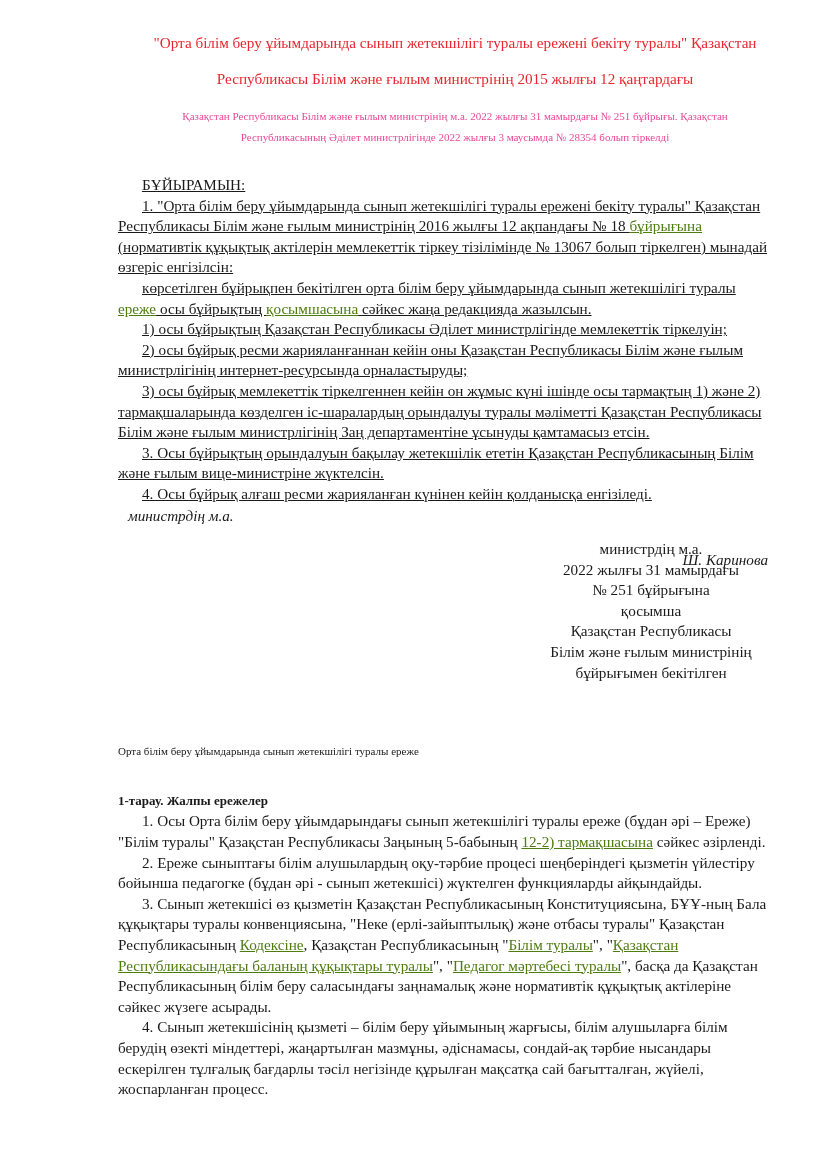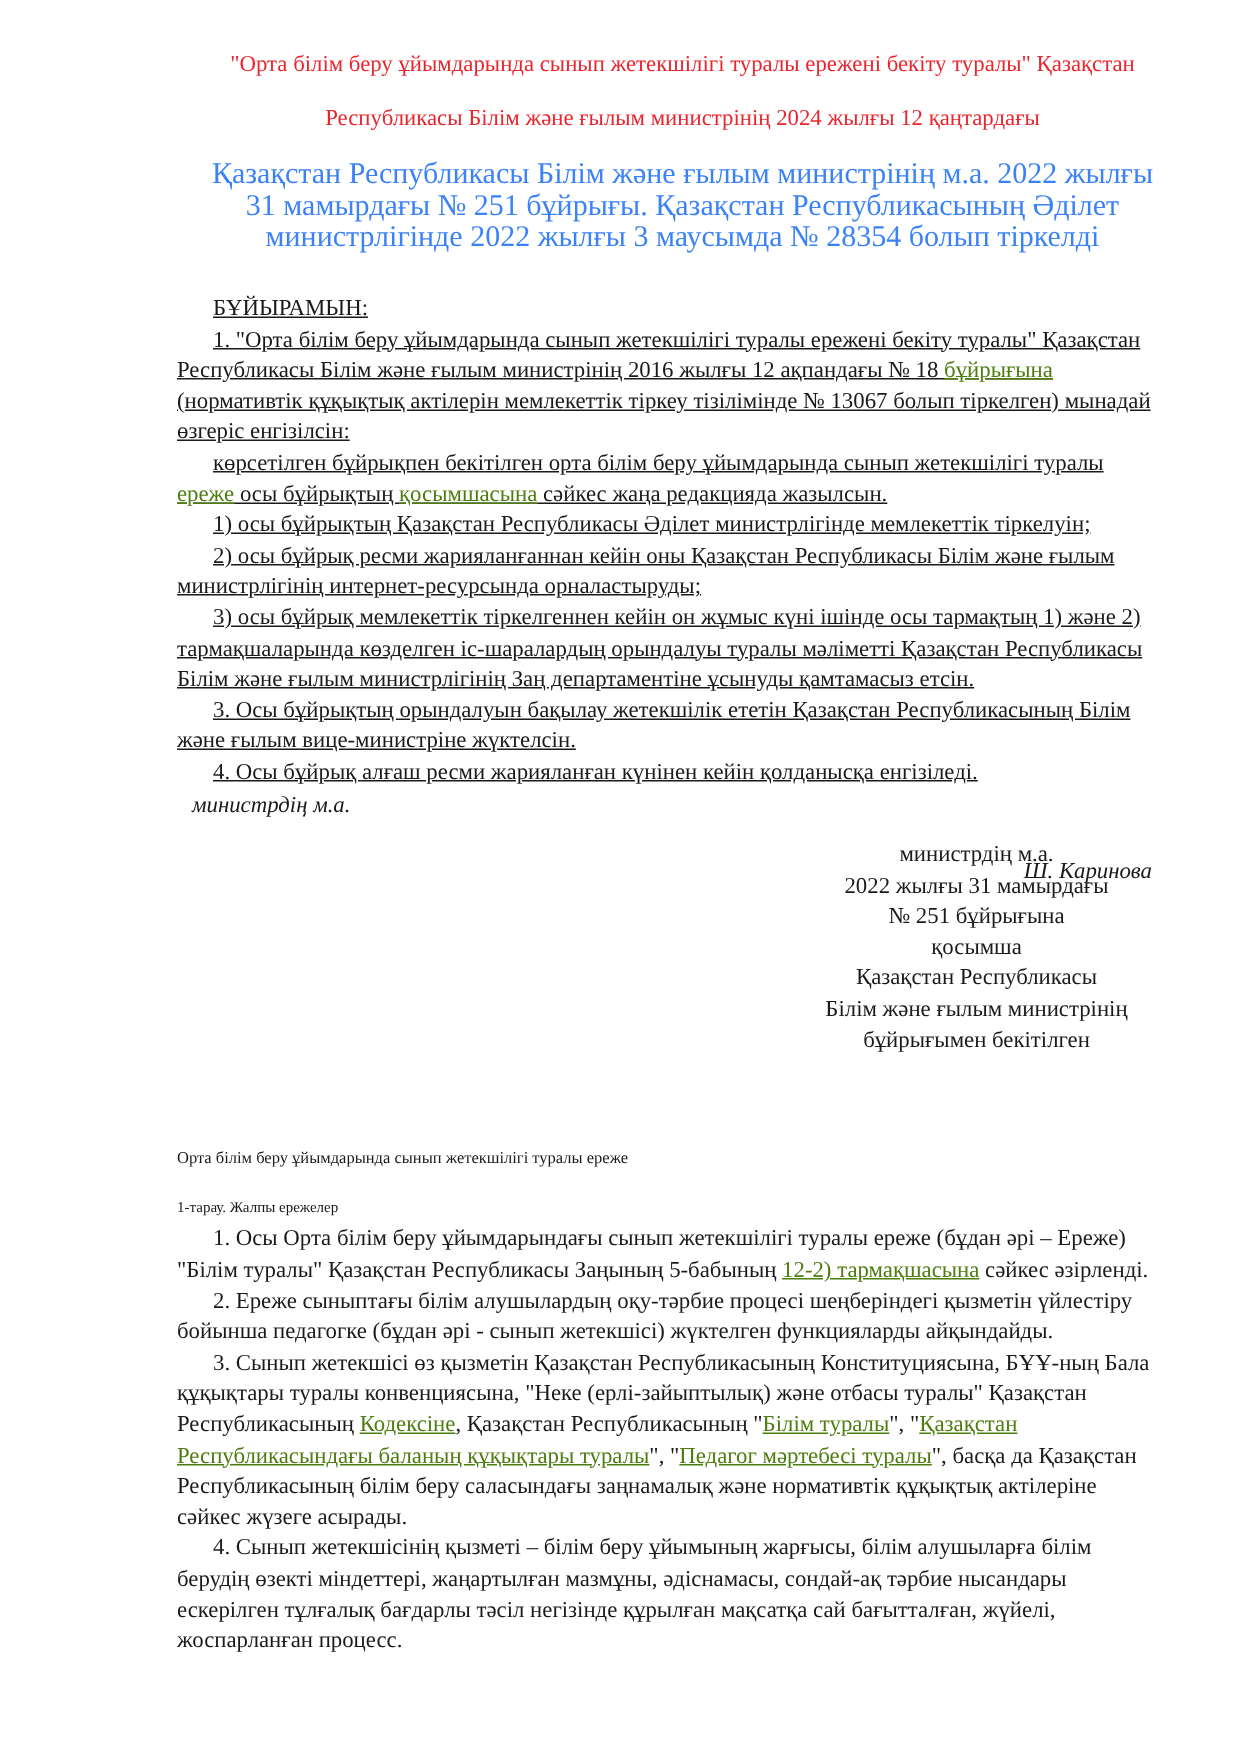--- a/index.html
+++ b/index.html
@@ -32,22 +32,22 @@
     line-height: 26px;
   }
   .title-line {
     margin: 0 0 10px 0;
   }
   .title-line:last-child { margin-bottom: 0; }
   .reg-note {
     width: 630px;
     margin: 14px 0 0 22px;
     text-align: center;
-    color: #3b82f6;
-    font-size: 20px;
+    color: #ec4899;
+    font-size: 11px;
     line-height: 21px;
   }
   
   .body-block {
     margin-top: 27px;
     width: 650px;
     font-size: 15.2px;
     line-height: 20.6px;
     color: #1a1a1a;
     text-align: left;
@@ -95,39 +95,40 @@
   }
   .approval-inner div { white-space: nowrap; }
   
   .reg-title {
     margin-top: 58px;
     width: 650px;
     font-size: 11px;
     line-height: 20.6px;
   }
   .chapter-title {
-    margin-top: 13px;
+    margin-top: 29px;
     width: 650px;
-    font-size: 10px;
+    font-size: 13px;
     line-height: 20.6px;
+    font-weight: bold;
   }
   .reg-body {
     width: 650px;
     font-size: 15.2px;
     line-height: 20.6px;
   }
 </style>
 </head>
 <body>
 
 <div class="page">
 
   <div class="title-block">
     <div class="title-line">"Орта білім беру ұйымдарында сынып жетекшілігі туралы ережені бекіту туралы" Қазақстан</div>
-    <div class="title-line">Республикасы Білім және ғылым министрінің 2024 жылғы 12 қаңтардағы</div>
+    <div class="title-line">Республикасы Білім және ғылым министрінің 2015 жылғы 12 қаңтардағы</div>
   </div>
 
   <div class="reg-note">Қазақстан Республикасы Білім және ғылым министрінің м.а. 2022 жылғы 31 мамырдағы № 251 бұйрығы. Қазақстан Республикасының Әділет министрлігінде 2022 жылғы 3 маусымда № 28354 болып тіркелді</div>
 
   <div class="body-block">
 
     <p class="para"><span>БҰЙЫРАМЫН:</span></p>
 
     <p class="para"><span>1. "Орта білім беру ұйымдарында сынып жетекшілігі туралы ережені бекіту туралы" Қазақстан Республикасы Білім және ғылым министрінің 2016 жылғы 12 ақпандағы № 18 </span><a href="#" class="doclink">бұйрығына</a><span> (нормативтік құқықтық актілерін мемлекеттік тіркеу тізілімінде № 13067 болып тіркелген) мынадай өзгеріс енгізілсін:</span></p>
 

